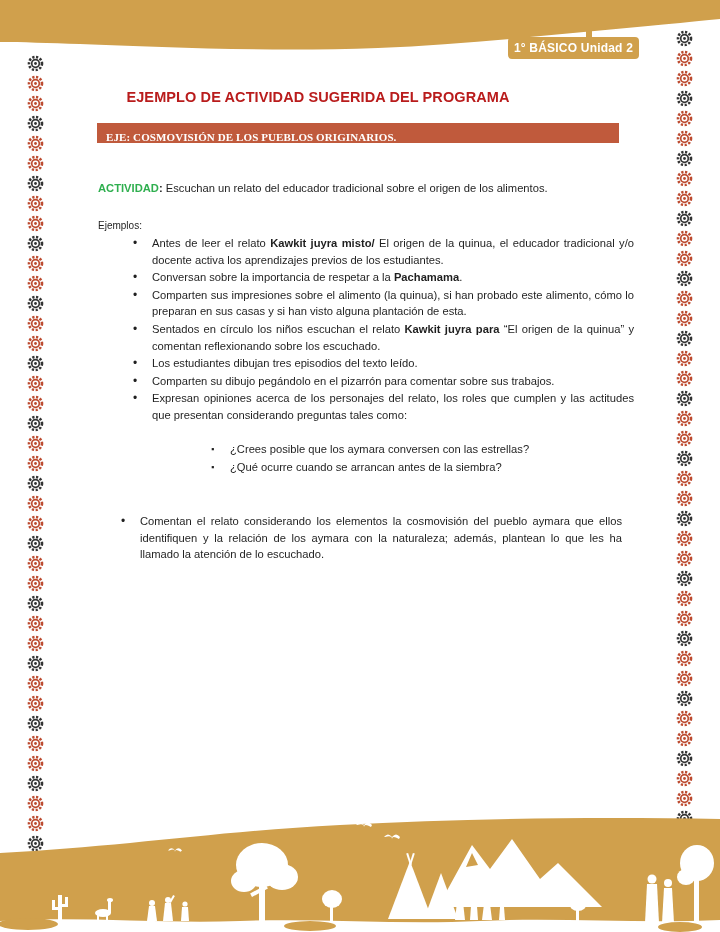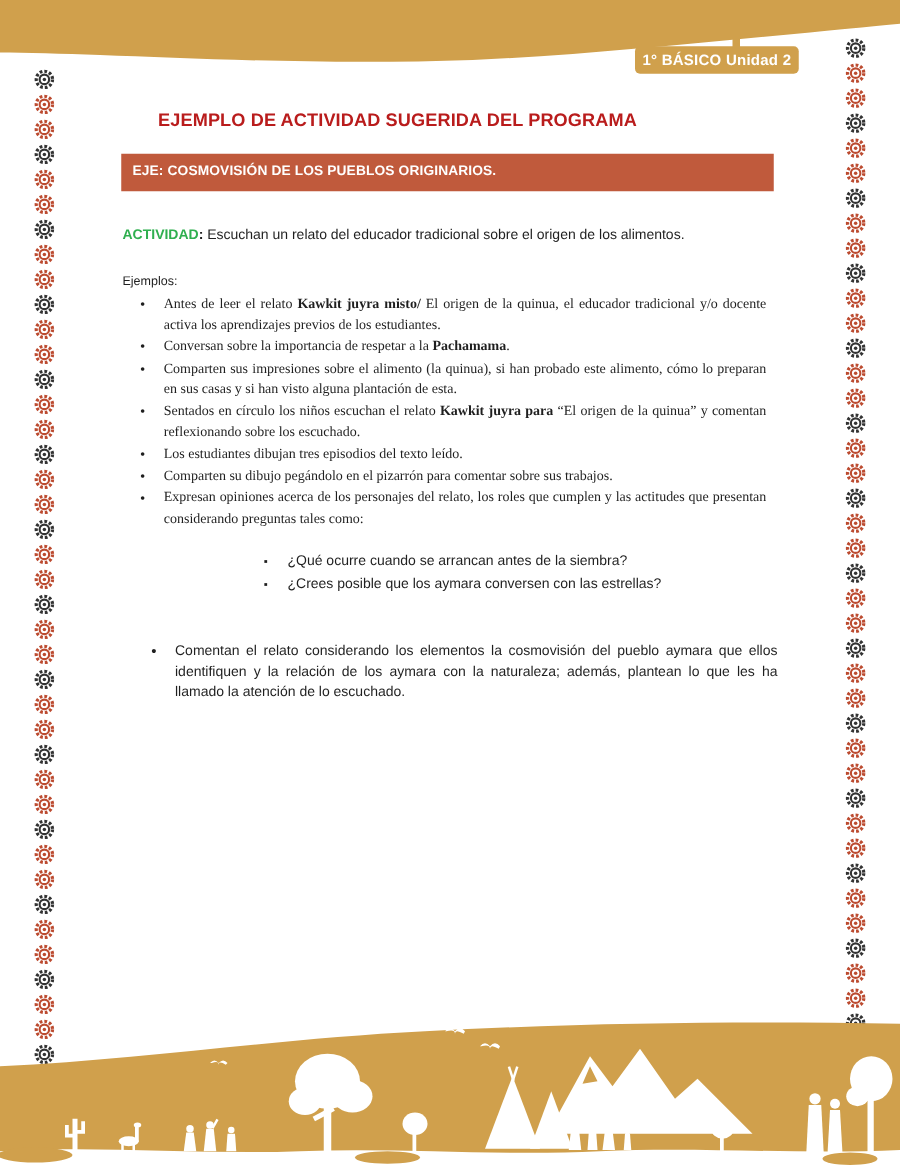--- a/index.html
+++ b/index.html
@@ -24,25 +24,26 @@
   #left-border{left:27px;top:55px;}
   #right-border{left:676px;top:30px;}
 
   
   #doc-title{
     position:absolute;left:98px;top:89px;width:440px;
     text-align:center;font-size:14.5px;font-weight:bold;color:#b91c1c;
     letter-spacing:.1px;
   }
   #eje-bar{
-    position:absolute;left:97px;top:123px;width:522px;height:30px;
+    position:absolute;left:97px;top:123px;width:522px;height:20px;
     background:var(--terracotta);
     color:#fff;font-weight:bold;font-size:11px;
     line-height:29px;padding-left:9px;box-sizing:border-box;
     letter-spacing:.1px;
+    font-family:Liberation Serif, serif;
   }
   #activity-line{
     position:absolute;left:98px;top:180px;width:524px;
     font-size:11.2px;line-height:16.5px;
   }
   #activity-line .lbl{color:var(--green);font-weight:bold;}
   #activity-line .colon{font-weight:bold;color:#1f1f1f;}
   #examples-label{
     position:absolute;left:98px;top:218px;width:200px;
     font-size:10px;line-height:16.5px;
@@ -53,21 +54,21 @@
   }
   ul.doc-list li{position:relative;padding-left:20px;margin-bottom:1px;}
   ul.main-bullets li::before{
     content:"\2022";position:absolute;left:1px;top:0;
     font-size:12px;
   }
   ul.sub-bullets li::before{
     content:"\25AA";position:absolute;left:1px;top:0;
     font-size:9px;
   }
-  #main-bullets{position:absolute;left:111px;top:235px;width:502px;font-family:Liberation Serif, serif;}
+  #main-bullets{position:absolute;left:132px;top:235px;width:502px;}
   #sub-bullets{position:absolute;left:210px;top:441px;width:414px;text-align:left;}
   #final-bullets{position:absolute;left:120px;top:513px;width:502px;}
   b{font-weight:bold;}
 
   
   #footer-scene{position:absolute;left:0;bottom:0;width:720px;height:125px;}
 </style>
 </head>
 <body>
 
@@ -496,22 +497,22 @@
     <li><span>Antes de leer el relato </span><b>Kawkit juyra misto/</b><span> El origen de la quinua, el educador tradicional y/o docente activa los aprendizajes previos de los estudiantes.</span></li>
     <li><span>Conversan sobre la importancia de respetar a la </span><b>Pachamama</b><span>.</span></li>
     <li><span>Comparten sus impresiones sobre el alimento (la quinua), si han probado este alimento, cómo lo preparan en sus casas y si han visto alguna plantación de esta.</span></li>
     <li><span>Sentados en círculo los niños escuchan el relato </span><b>Kawkit juyra para</b><span> “El origen de la quinua” y comentan reflexionando sobre los escuchado.</span></li>
     <li><span>Los estudiantes dibujan tres episodios del texto leído.</span></li>
     <li><span>Comparten su dibujo pegándolo en el pizarrón para comentar sobre sus trabajos.</span></li>
     <li><span>Expresan opiniones acerca de los personajes del relato, los roles que cumplen y las actitudes que presentan considerando preguntas tales como:</span></li>
   </ul>
 
 <ul id="sub-bullets" class="doc-list sub-bullets">
+    <li><span>¿Crees posible que los aymara conversen con las estrellas?</span></li>
     <li><span>¿Qué ocurre cuando se arrancan antes de la siembra?</span></li>
-    <li><span>¿Crees posible que los aymara conversen con las estrellas?</span></li>
   </ul>
 
 <ul id="final-bullets" class="doc-list main-bullets">
     <li><span>Comentan el relato considerando los elementos la cosmovisión del pueblo aymara que ellos identifiquen y la relación de los aymara con la naturaleza; además, plantean lo que les ha llamado la atención de lo escuchado.</span></li>
   </ul>
 
 <svg id="footer-scene" viewBox="0 0 720 125" preserveAspectRatio="none">
 
   <path style="fill:var(--gold)" d="M0,46 C120,40 220,24 340,18 C470,11 600,10 720,12 L720,125 L0,125 Z"></path>
 

